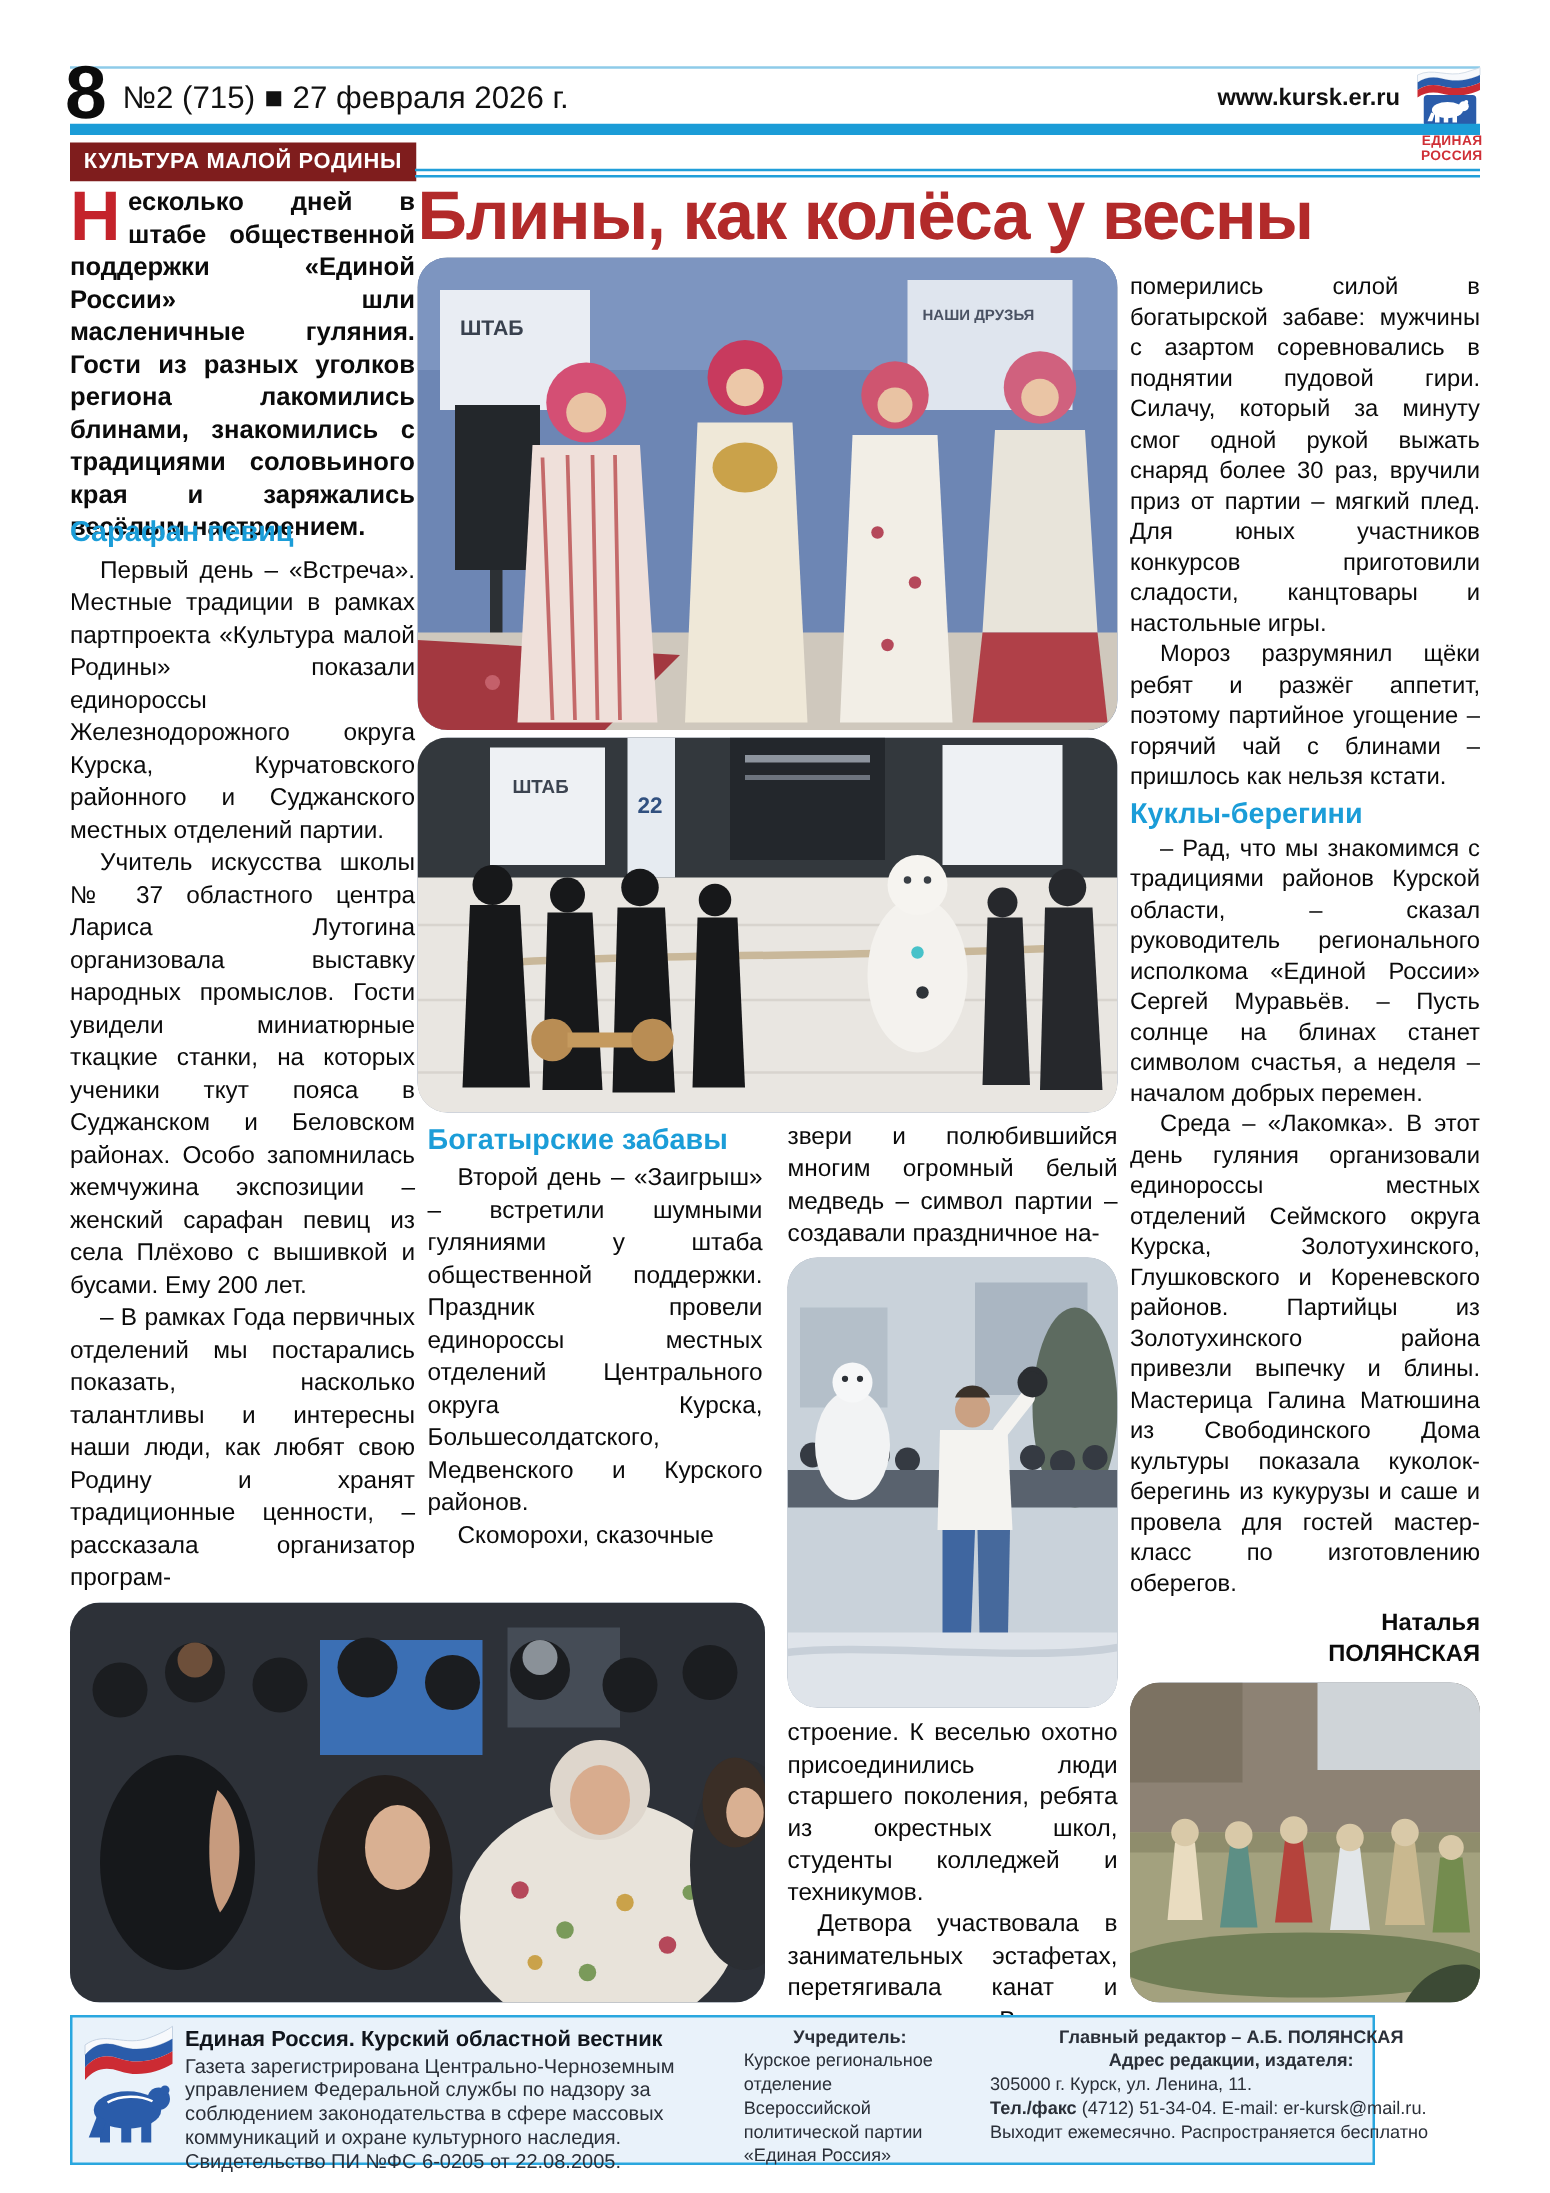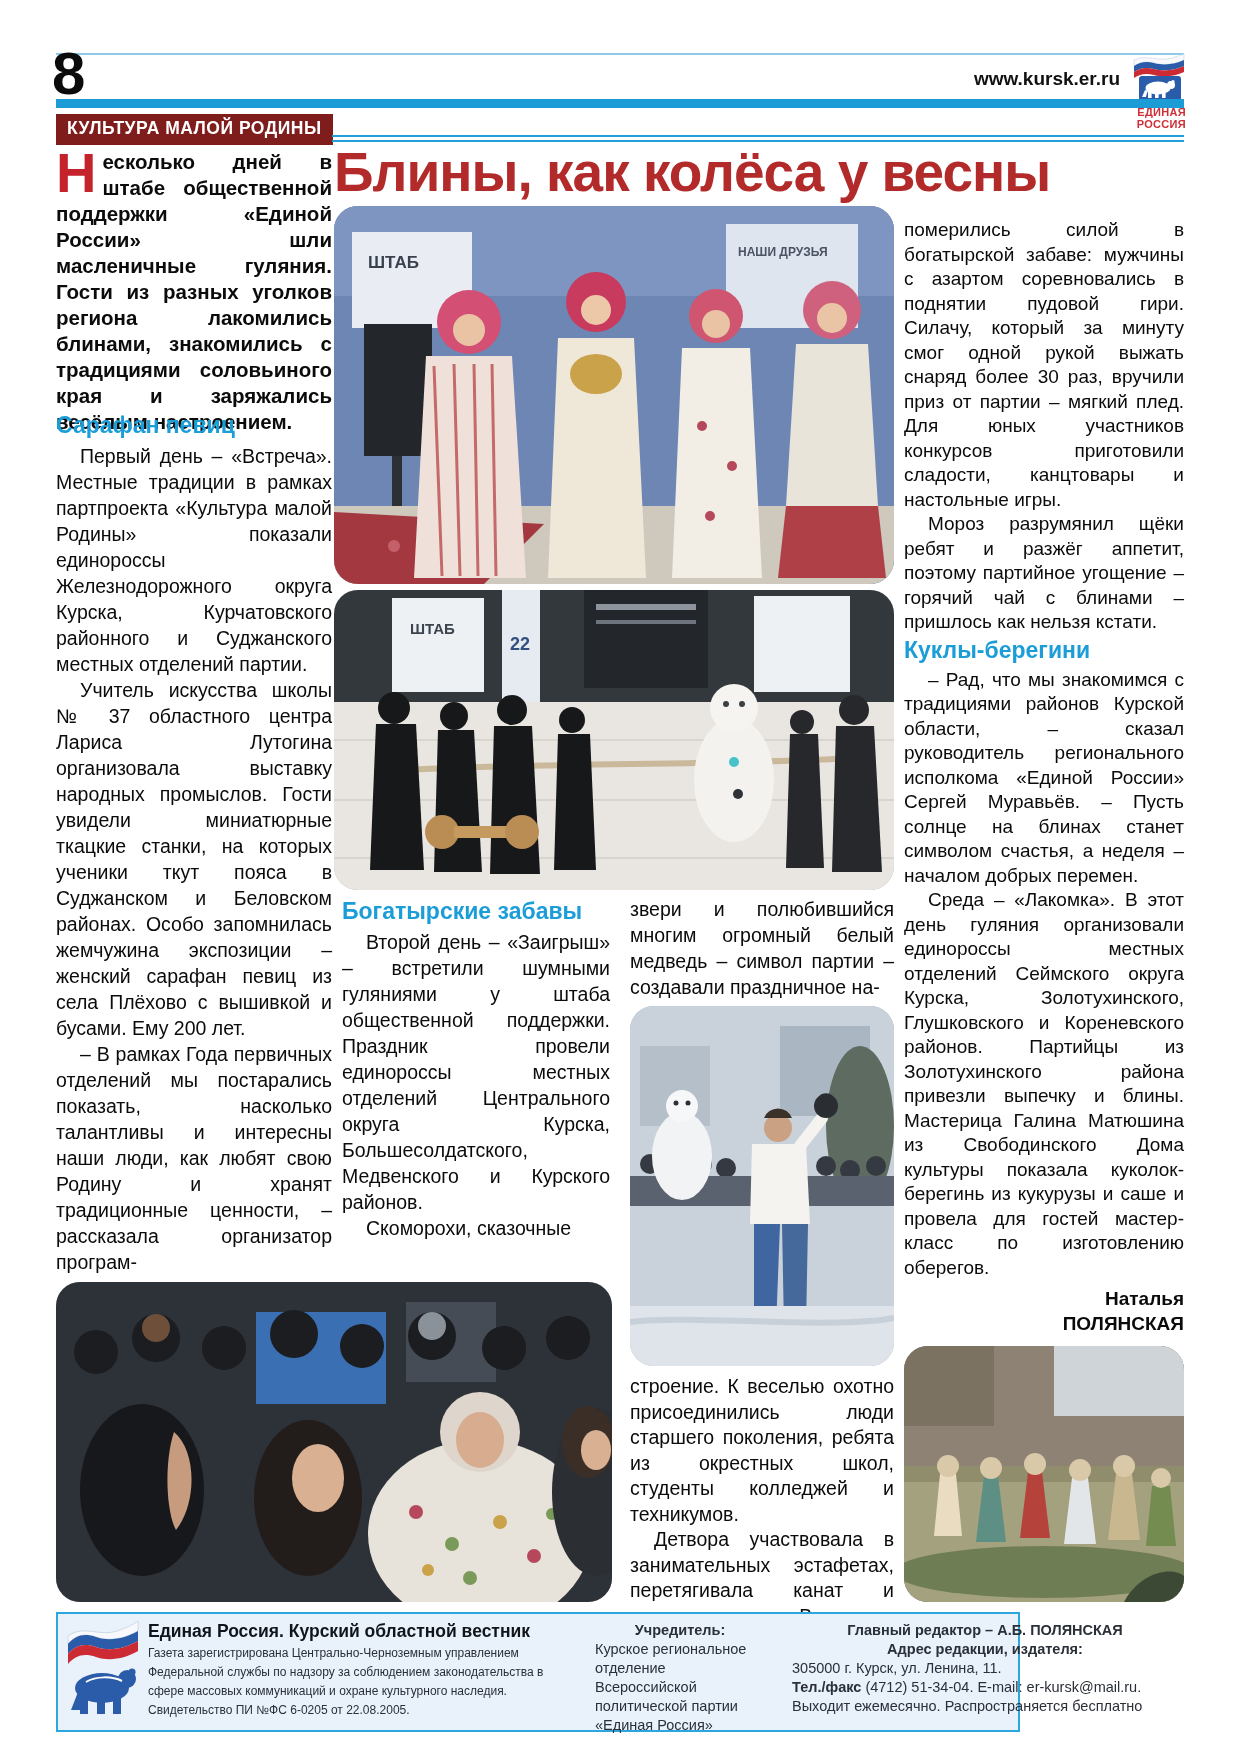--- a/index.html
+++ b/index.html
@@ -45,37 +45,40 @@
   
   .photo{overflow:hidden;background:#9aa5b5;border-radius:24px;}
   .photo svg{display:block;width:100%;height:100%;}
   .ph-singers{left:334px;top:206px;width:560px;height:378px;}
   .ph-tug{left:334px;top:590px;width:560px;height:300px;}
   .ph-kettle{left:630px;top:1006px;width:264px;height:360px;}
   .ph-aud{left:56px;top:1282px;width:556px;height:320px;}
   .ph-dolls{left:904px;top:1346px;width:280px;height:256px;}
 
   
-  .footer{left:56px;top:1612px;width:964px;height:120px;background:#e9f2fa;
+  .footer{left:56px;top:1612px;width:1044px;height:120px;background:#e9f2fa;
           border:2px solid #2aa7df;box-sizing:border-box;}
   .f-logo{left:6px;top:4px;width:80px;height:108px;}
   .f-colA{left:90px;top:7px;width:410px;}
   .f-title{font-size:17.5px;font-weight:bold;color:#10151c;margin:0 0 2px 0;}
-  .f-text{font-size:12px;line-height:19px;color:#2a2f38;}
+  .f-text{font-size:16px;line-height:19px;color:#2a2f38;}
   .f-colB{left:537px;top:7px;width:170px;font-size:14.5px;line-height:19px;color:#2a2f38;}
   .f-colC{left:734px;top:7px;width:386px;font-size:14.5px;line-height:19px;color:#2a2f38;}
   .fb{font-weight:bold;text-align:center;}
 </style>
 </head>
 <body>
 
 <div class="page">
 
   <div class="abs topline"></div>
   <div class="abs pagenum">8</div>
+  <div class="abs issueline">
+    <span>№2 (715)</span><span class="sq"></span><span>27 февраля 2026 г.</span>
+  </div>
   <div class="abs website">www.kursk.er.ru</div>
 
   <div class="abs logo">
     <span>
       <svg width="54" height="50" viewBox="0 0 54 50">
         <path d="M2,8 C14,2 26,10 40,6 C46,4 50,3 52,2 L52,8 C44,12 32,14 22,11 C14,9 8,10 2,14 Z" fill="#f7f9fc" stroke="#c8d4e2" stroke-width="0.6"></path>
         <path d="M2,14 C8,10 14,9 22,11 C32,14 44,12 52,8 L52,14 C44,18 32,20 22,17 C14,15 8,16 2,20 Z" fill="#2a5caa"></path>
         <path d="M2,20 C8,16 14,15 22,17 C32,20 44,18 52,14 L52,20 C44,24 32,26 22,23 C14,21 8,22 2,26 Z" fill="#cc2b33"></path>
         <rect x="7" y="24" width="42" height="25" rx="3" fill="#2a5caa"></rect>
         <g fill="#ffffff">

